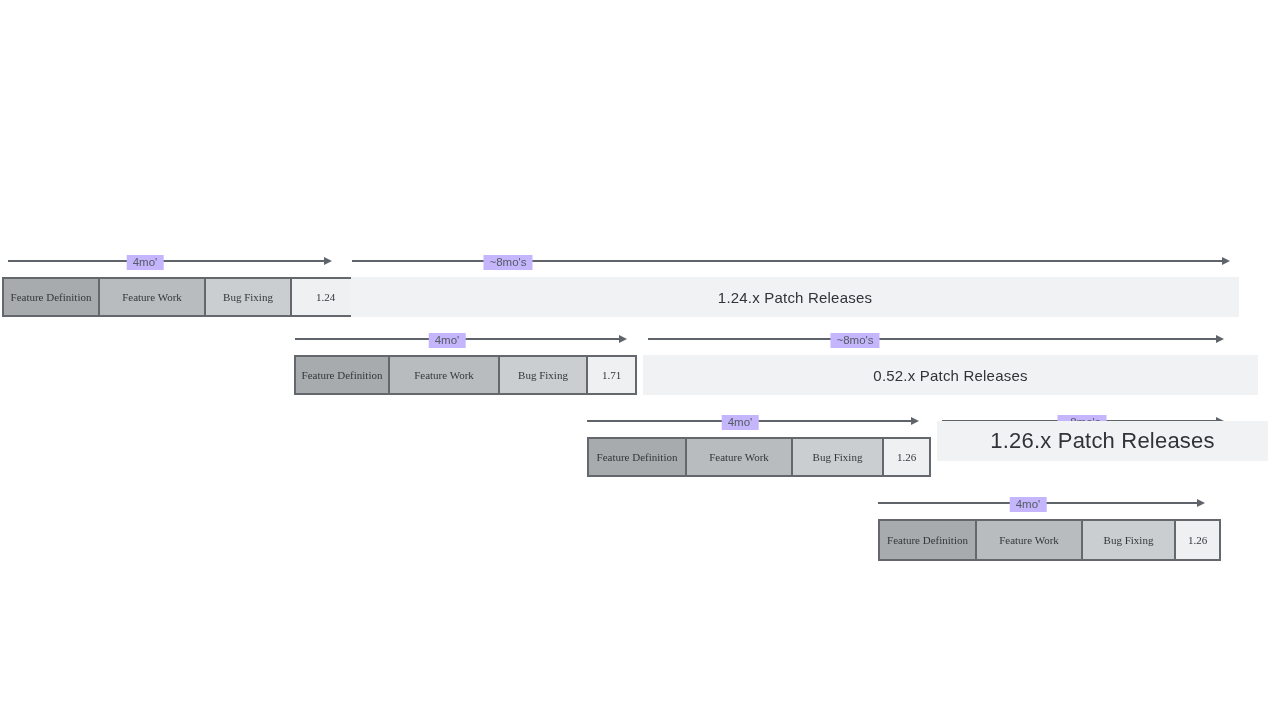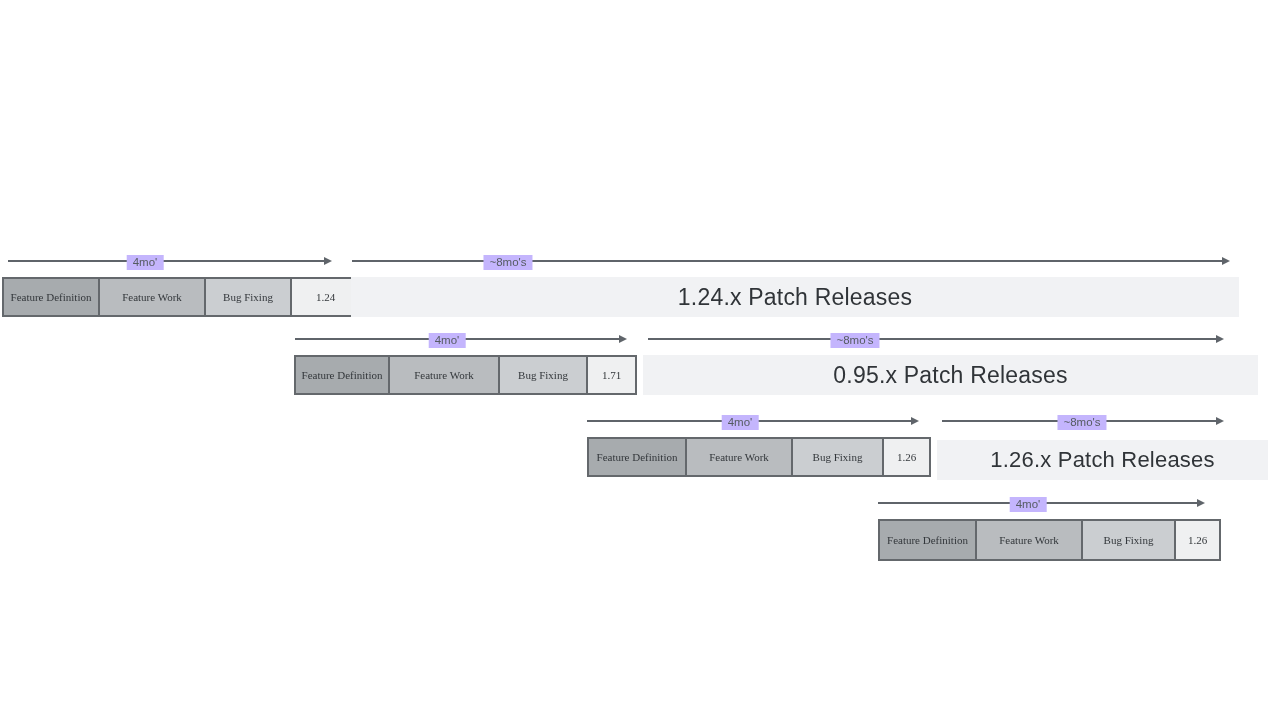--- a/index.html
+++ b/index.html
@@ -40,21 +40,21 @@
   .bf { background: var(--bug-fixing-fill, #cbced1); }
   .ver { background: var(--version-fill, #eff0f1); }
   
   .patch-band {
     position: absolute;
     height: 40px;
     background: var(--patch-band-fill, #f1f2f4);
     display: flex;
     align-items: center;
     justify-content: center;
-    font-size: 23px;
+    font-size: 15px;
     color: var(--band-text, #303438);
     letter-spacing: 0.2px;
     white-space: nowrap;
   }
   
   .arrow {
     position: absolute;
     height: 2px;
     background: var(--arrow, #5f646a);
   }
@@ -108,37 +108,37 @@
   <div class="arrow" style="left:648px; top:338px; width:574px">
     <span class="head"></span>
     <span class="arrow-label" style="left:207px">~8mo's</span>
   </div>
   <div class="box-row" style="left:294px; top:355px">
     <div class="phase-box fd" style="width:96px">Feature Definition</div>
     <div class="phase-box fw" style="width:112px">Feature Work</div>
     <div class="phase-box bf" style="width:90px">Bug Fixing</div>
     <div class="phase-box ver" style="width:51px">1.71</div>
   </div>
-  <div class="patch-band" style="left:643px; top:355px; width:615px">0.95.x Patch Releases</div>
+  <div class="patch-band" style="left:643px; top:355px; width:615px">0.52.x Patch Releases</div>
 
   <div class="arrow" style="left:587px; top:420px; width:330px">
     <span class="head"></span>
     <span class="arrow-label" style="left:153px">4mo'</span>
   </div>
   <div class="arrow" style="left:942px; top:420px; width:280px">
     <span class="head"></span>
     <span class="arrow-label" style="left:140px">~8mo's</span>
   </div>
   <div class="box-row" style="left:587px; top:437px">
     <div class="phase-box fd" style="width:100px">Feature Definition</div>
     <div class="phase-box fw" style="width:108px">Feature Work</div>
     <div class="phase-box bf" style="width:93px">Bug Fixing</div>
     <div class="phase-box ver" style="width:49px">1.26</div>
   </div>
-  <div class="patch-band" style="left:937px; top:440px; width:331px; font-size:22px">1.26.x Patch Releases</div>
+  <div class="patch-band" style="left:937px; top:421px; width:331px; font-size:22px">1.26.x Patch Releases</div>
 
   <div class="arrow" style="left:878px; top:502px; width:325px">
     <span class="head"></span>
     <span class="arrow-label" style="left:150px">4mo'</span>
   </div>
   <div class="box-row" style="left:878px; top:519px; height:42px">
     <div class="phase-box fd" style="width:99px">Feature Definition</div>
     <div class="phase-box fw" style="width:108px">Feature Work</div>
     <div class="phase-box bf" style="width:95px">Bug Fixing</div>
     <div class="phase-box ver" style="width:47px">1.26</div>

